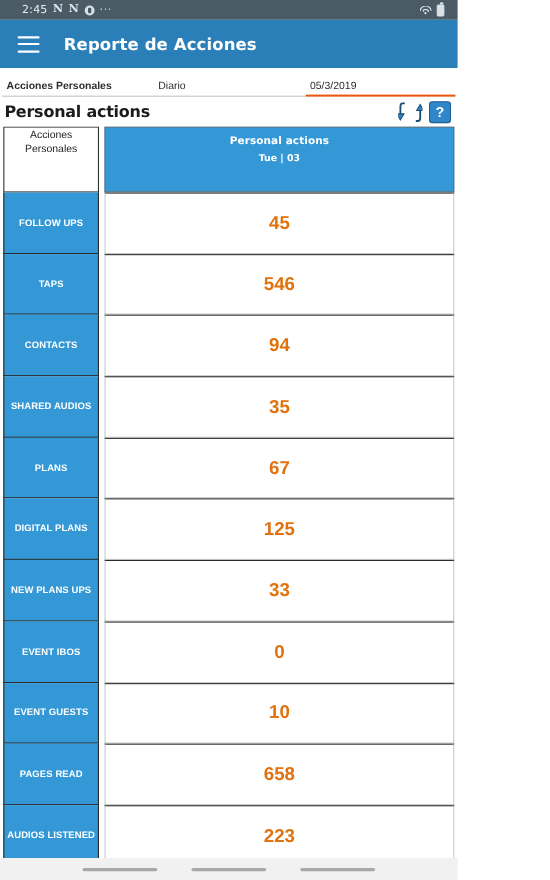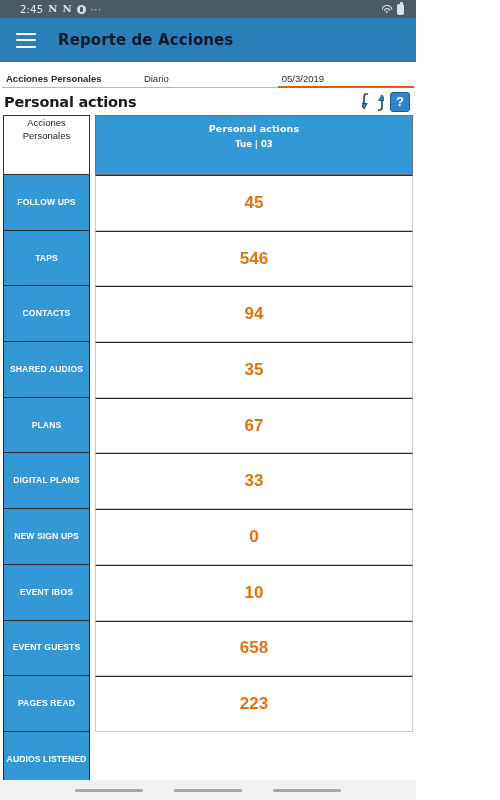--- a/index.html
+++ b/index.html
@@ -128,21 +128,21 @@
     cursor: pointer;
     flex: 0 0 auto;
   }
   .hamburger i {
     display: block;
     height: 2px;
     background: #ffffff;
     border-radius: 1px;
   }
   .app-title {
-    color: #0f172a;
+    color: #ffffff;
     font-size: 15px;
     font-weight: bold;
     margin-left: 22px;
     letter-spacing: .1px;
     white-space: nowrap;
   }
 
   
   .filters {
     flex: 0 0 26px;
@@ -367,37 +367,38 @@
           <span>Acciones</span><br>
           <span>Personales</span>
         </span>
       </div>
       <div class="lbl-cell">FOLLOW UPS</div>
       <div class="lbl-cell">TAPS</div>
       <div class="lbl-cell">CONTACTS</div>
       <div class="lbl-cell">SHARED AUDIOS</div>
       <div class="lbl-cell">PLANS</div>
       <div class="lbl-cell">DIGITAL PLANS</div>
-      <div class="lbl-cell">NEW SIGN UPS</div>
+      <div class="lbl-cell">NEW PLANS UPS</div>
       <div class="lbl-cell">EVENT IBOS</div>
       <div class="lbl-cell">EVENT GUESTS</div>
       <div class="lbl-cell">PAGES READ</div>
       <div class="lbl-cell">AUDIOS LISTENED</div>
     </div>
 
     <div class="col-values">
       <div class="hdr-value">
         <span class="l1">Personal actions</span>
         <span class="l2">Tue | 03</span>
       </div>
       <div class="val-cell">45</div>
       <div class="val-cell">546</div>
       <div class="val-cell">94</div>
       <div class="val-cell">35</div>
       <div class="val-cell">67</div>
+      <div class="val-cell">125</div>
       <div class="val-cell">33</div>
       <div class="val-cell">0</div>
       <div class="val-cell">10</div>
       <div class="val-cell">658</div>
       <div class="val-cell">223</div>
     </div>
 
   </div>
 
   <div class="nav-bar">

